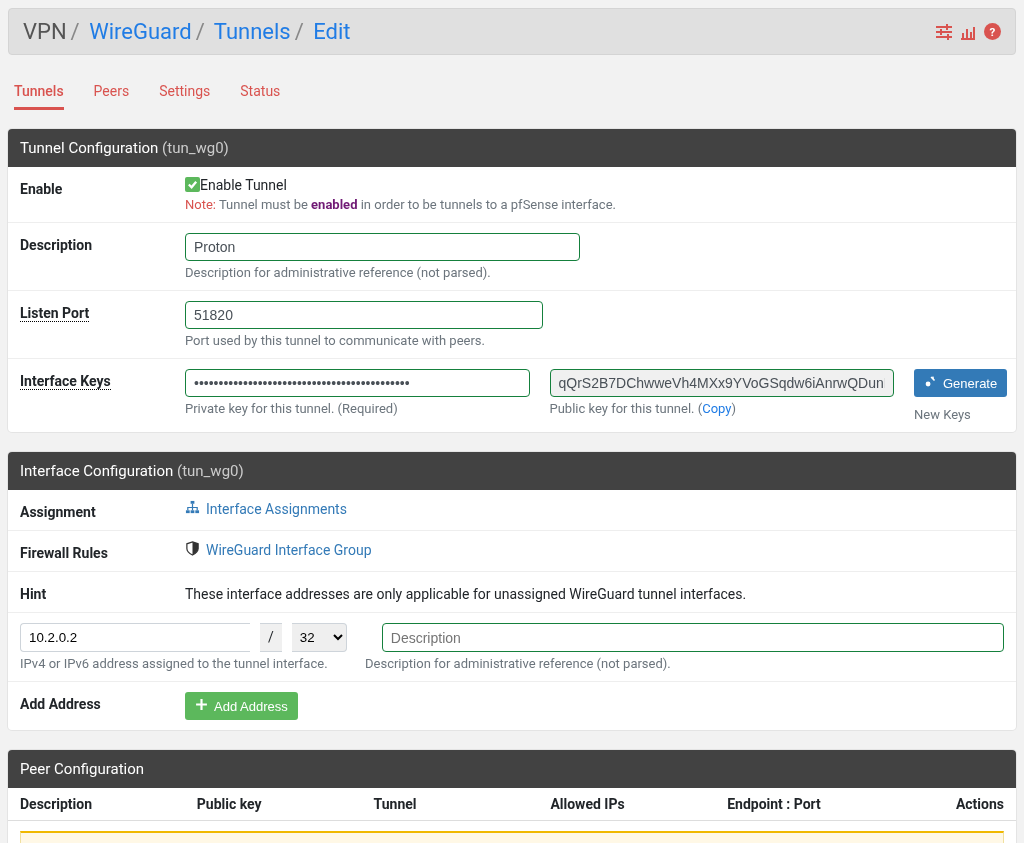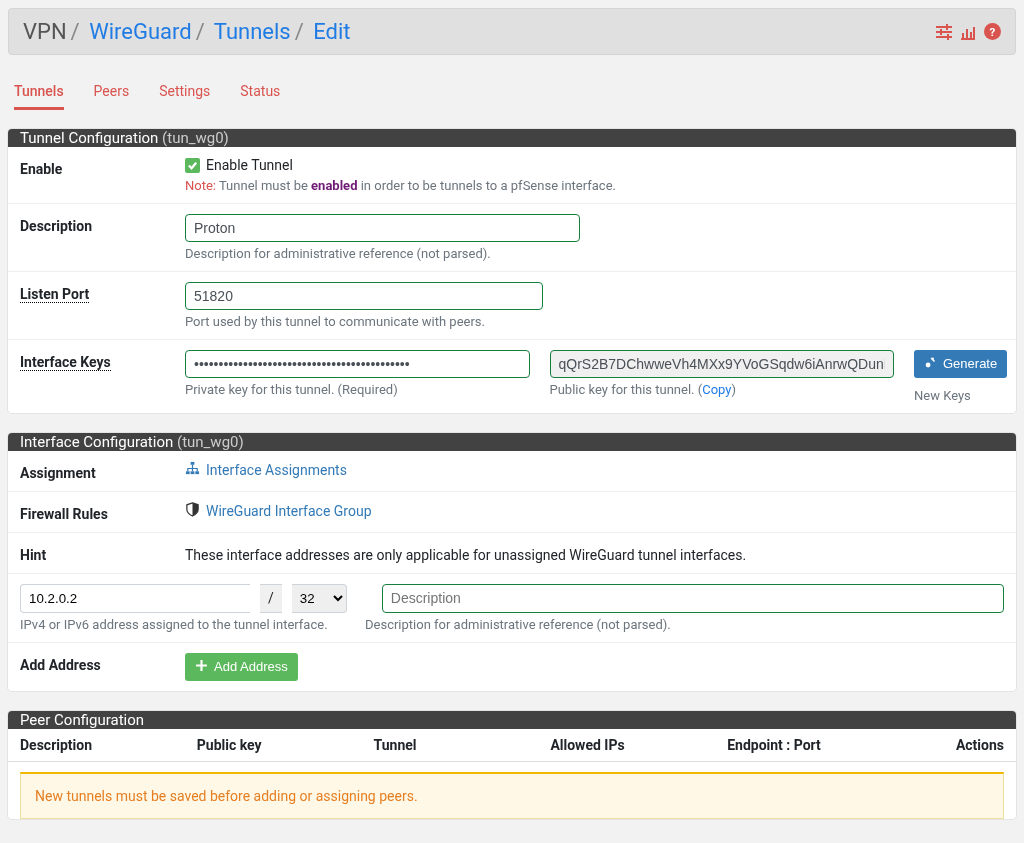--- a/index.html
+++ b/index.html
@@ -48,21 +48,21 @@
   .tab.active { border-bottom: 3px solid #d9534f; font-weight: 500; }
   .panel {
     background: #fff;
     border-radius: 4px;
     margin-bottom: 20px;
     box-shadow: 0 0 0 1px #e4e4e4;
   }
   .panel-header {
     background: #424242;
     color: #fff;
-    padding: 0 12px;
+    padding: 10px 12px;
     border-radius: 4px 4px 0 0;
     font-size: 15px;
   }
   .panel-header .tun { color: #ccc; }
   .form-row {
     display: flex;
     border-bottom: 1px solid #eee;
     padding: 10px 12px;
   }
   .form-row:last-child { border-bottom: none; }
@@ -71,21 +71,21 @@
     padding-right: 16px;
     padding-top: 4px;
     font-weight: 700;
   }
   .label-col .ulabel { border-bottom: 1px dotted #000; }
   .field-col { flex: 1; }
   .help { color: #6c757d; font-size: 13px; margin-top: 4px; }
   .help .note { color: #d9534f; }
   .help b { color: #701a75; }
   .help a { color: #207ce5; text-decoration: none; }
-  .chk { display:inline-flex; align-items:center; gap:6px; }
+  .chk { display:inline-flex; }
   .chk-ico {
     width:15px; height:15px; background:#5cb85c; border-radius:2px;
     display:inline-flex; align-items:center; justify-content:center;
   }
   .chk-ico svg { width:11px; height:11px; }
   input.form-control, select.form-control {
     border: 1px solid #15803d;
     border-radius: 4px;
     padding: 5px 8px;
     font-size: 14px;

